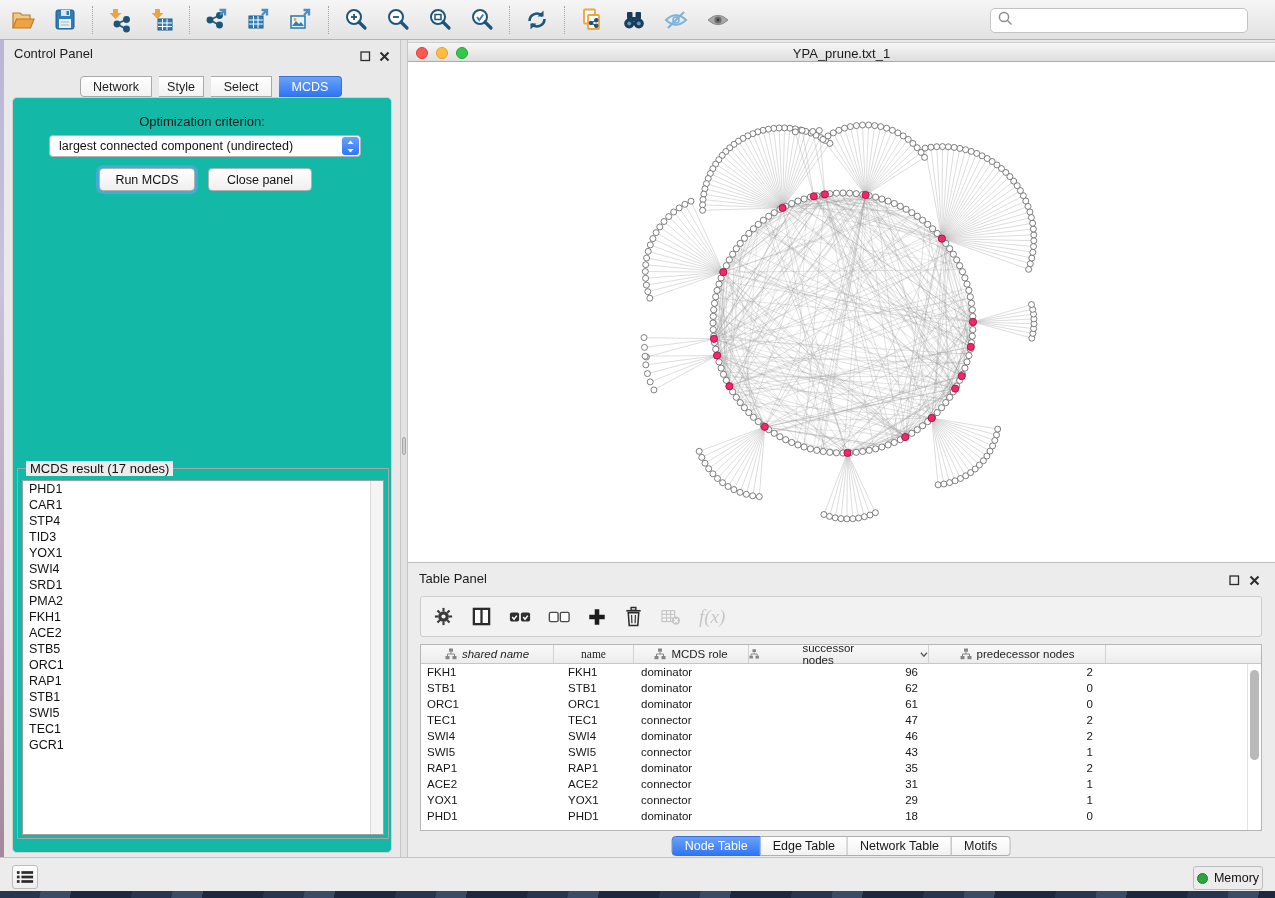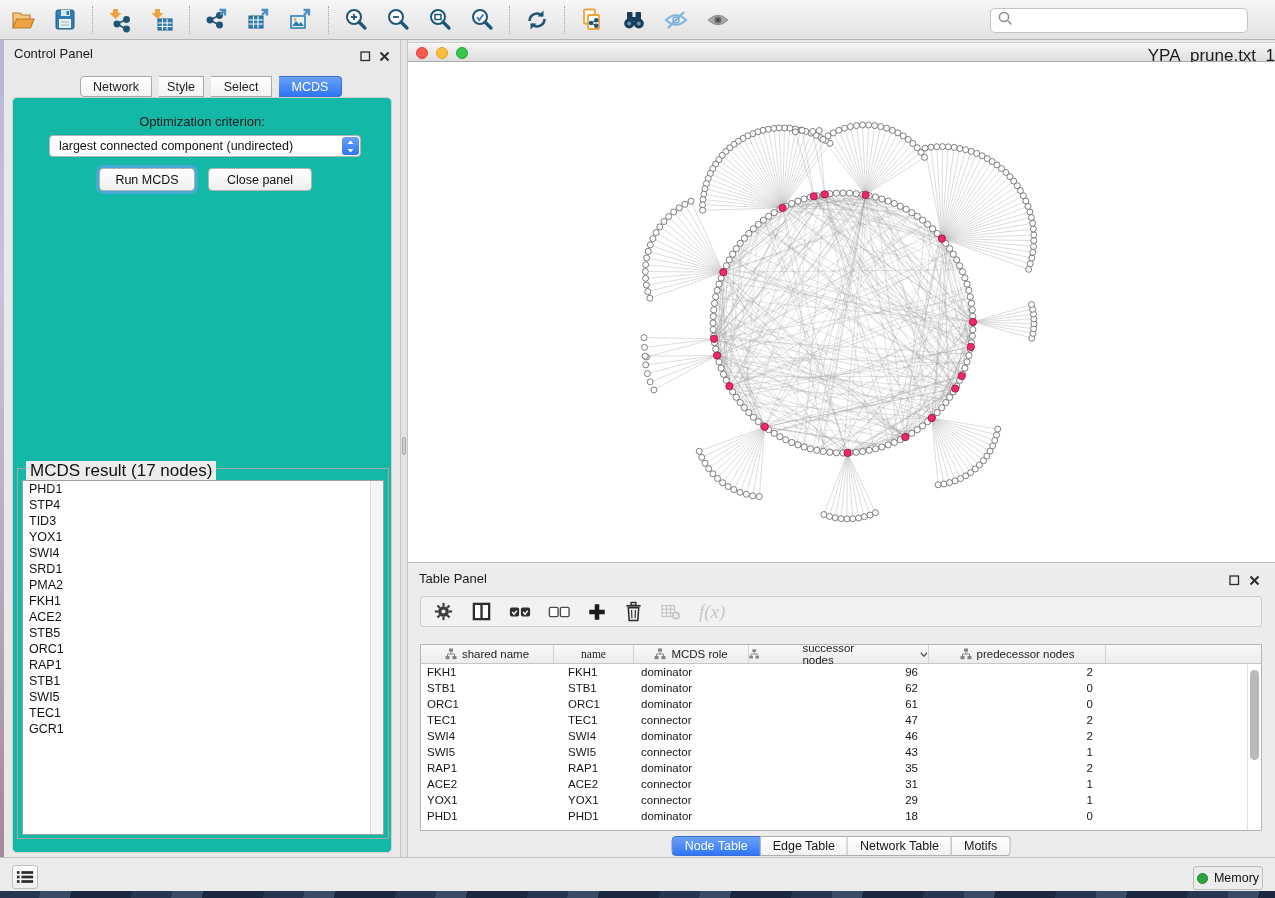--- a/index.html
+++ b/index.html
@@ -44,47 +44,47 @@
   #dropdown-text { flex:1; font-size:12.5px; padding-left:9px; color:#111; white-space:nowrap; }
   #dropdown-stepper { width:17px; height:18px; margin-right:1px; border-radius:3px;
     background:linear-gradient(#6ba2f8,#2f75f5); display:flex; align-items:center; justify-content:center; }
   .aqua-btn { position:absolute; top:70px; height:23px; background:linear-gradient(#ffffff,#efefef);
     border:1px solid #b2b2b2; border-radius:4px; font-size:12.5px; color:#111;
     display:flex; align-items:center; justify-content:center; font-family:"Liberation Sans",sans-serif; }
   #run-btn { left:86px; width:96px; box-shadow:0 0 0 3px rgba(110,160,250,.55); }
   #close-btn { left:195px; width:104px; }
 
   #result-group { position:absolute; left:4px; top:370px; width:372px; height:371px; border:1px solid #a6a6a6; }
-  #result-legend { position:absolute; top:-8px; left:8px; background:#ececec; padding:0 4px; font-size:17px; color:#111; }
+  #result-legend { position:absolute; top:-8px; left:8px; background:#ececec; padding:0 4px; font-size:13px; color:#111; }
   #result-list { position:absolute; left:4px; right:4px; top:11px; bottom:3px; background:#fff; border:1px solid #9f9f9f; overflow:hidden; }
   #result-scroll { position:absolute; right:0; top:0; bottom:0; width:13px; background:#f4f4f4; border-left:1px solid #dcdcdc; }
   .mcds-item { height:16px; line-height:16px; padding-left:6px; font-size:12.5px; color:#111; }
 
   
   #splitter { position:absolute; left:400px; top:40px; width:8px; height:817px; background:#e3e3e3;
     border-left:1px solid #c6c6c6; border-right:1px solid #c6c6c6; }
   #splitter-handle { position:absolute; left:1px; top:397px; width:4px; height:18px;
     background:#cfcfcf; border:1px solid #a8a8a8; border-radius:2px; }
 
   
   #right-area { position:absolute; left:408px; top:40px; width:867px; height:817px; background:#e9e9e9; }
   #net-titlebar { position:absolute; left:0; top:2px; width:867px; height:20px;
     background:linear-gradient(#f6f6f6,#dedede); border-top:1px solid #cdcdcd; border-bottom:1px solid #ababab; }
   .tl { position:absolute; top:4px; width:12px; height:12px; border-radius:50%; }
   #tl-red   { left:8px;  background:#fc5a52; border:1px solid #dd3e36; }
   #tl-yellow{ left:28px; background:#fdbd40; border:1px solid #dea123; }
   #tl-green { left:48px; background:#34c84a; border:1px solid #24a532; }
-  #net-title { position:absolute; left:0; right:0; top:3px; text-align:right; font-size:17px; color:#1b1b1b; }
+  #net-title { position:absolute; left:0; right:0; top:3px; text-align:center; font-size:13px; color:#1b1b1b; }
   #net-canvas { position:absolute; left:0; top:22px; width:867px; height:500px; background:#fff; }
 
   
   #table-panel { position:absolute; left:0; top:522px; width:867px; height:295px;
     background:#ececec; border-top:1px solid #bfbfbf; }
   #tp-title { position:absolute; left:11px; top:8px; font-size:13px; color:#1b1b1b; }
-  #tp-toolbar { position:absolute; left:12px; top:33px; width:842px; height:31px;
+  #tp-toolbar { position:absolute; left:12px; top:33px; width:842px; height:41px;
     background:#f2f2f2; border:1px solid #cdcdcd; border-radius:3px;
     display:flex; align-items:center; padding-left:12px; gap:17px; }
   .tpt-btn { display:flex; align-items:center; justify-content:center; }
   .tpt-btn.disabled { opacity:.5; }
   .fx { font-family:"Liberation Serif", serif; font-style:italic; font-size:19px; color:#9a9a9a; }
 
   #tp-table { position:absolute; left:12px; top:81px; width:842px; height:187px;
     background:#fff; border:1px solid #b5b5b5; overflow:hidden; }
   #tp-head { display:flex; height:19px; background:linear-gradient(#f9f9f9,#ececec); border-bottom:1px solid #c6c6c6; }
   .th { display:flex; align-items:center; justify-content:center; gap:5px; font-size:11.5px; color:#222;
@@ -325,20 +325,21 @@
             </svg>
         </span>
       </div>
       <div id="run-btn" class="aqua-btn">Run MCDS</div>
       <div id="close-btn" class="aqua-btn">Close panel</div>
       <div id="result-group">
         <span id="result-legend">MCDS result (17 nodes)</span>
         <div id="result-list">
 
         <div class="mcds-item">PHD1</div>
+            <div class="mcds-item">CAR1</div>
             <div class="mcds-item">STP4</div>
             <div class="mcds-item">TID3</div>
             <div class="mcds-item">YOX1</div>
             <div class="mcds-item">SWI4</div>
             <div class="mcds-item">SRD1</div>
             <div class="mcds-item">PMA2</div>
             <div class="mcds-item">FKH1</div>
             <div class="mcds-item">ACE2</div>
             <div class="mcds-item">STB5</div>
             <div class="mcds-item">ORC1</div>
@@ -1217,21 +1218,21 @@
               <circle cx="17.5" cy="14" r="4.5" fill="#9b9b9b"></circle>
               <path d="M15.5 12l4 4M19.5 12l-4 4" stroke="#fff" stroke-width="1.5"></path>
             </svg>
           </div>
           <div class="tpt-btn disabled">
             <span class="fx">f(x)</span>
           </div>
         </div>
       <div id="tp-table">
         <div id="tp-head">
-            <div class="th" style="width: 133px;">
+            <div class="th" style="width: 133px; font-style: italic;">
               <svg width="12" height="12" viewBox="0 0 12 12">
                 <path d="M6 4v2M2.5 8V6h7v2" stroke="#858585" fill="none"></path>
                 <rect x="4" y="0.5" width="4" height="3.2" fill="#858585"></rect>
                 <rect x="0.5" y="8" width="4" height="3.2" fill="#858585"></rect>
                 <rect x="7.5" y="8" width="4" height="3.2" fill="#858585"></rect>
               </svg>
               <span>shared name</span>
             </div>
             <div class="th" style="width: 80px; font-family: Liberation Serif, serif;">
               <span>name</span>

